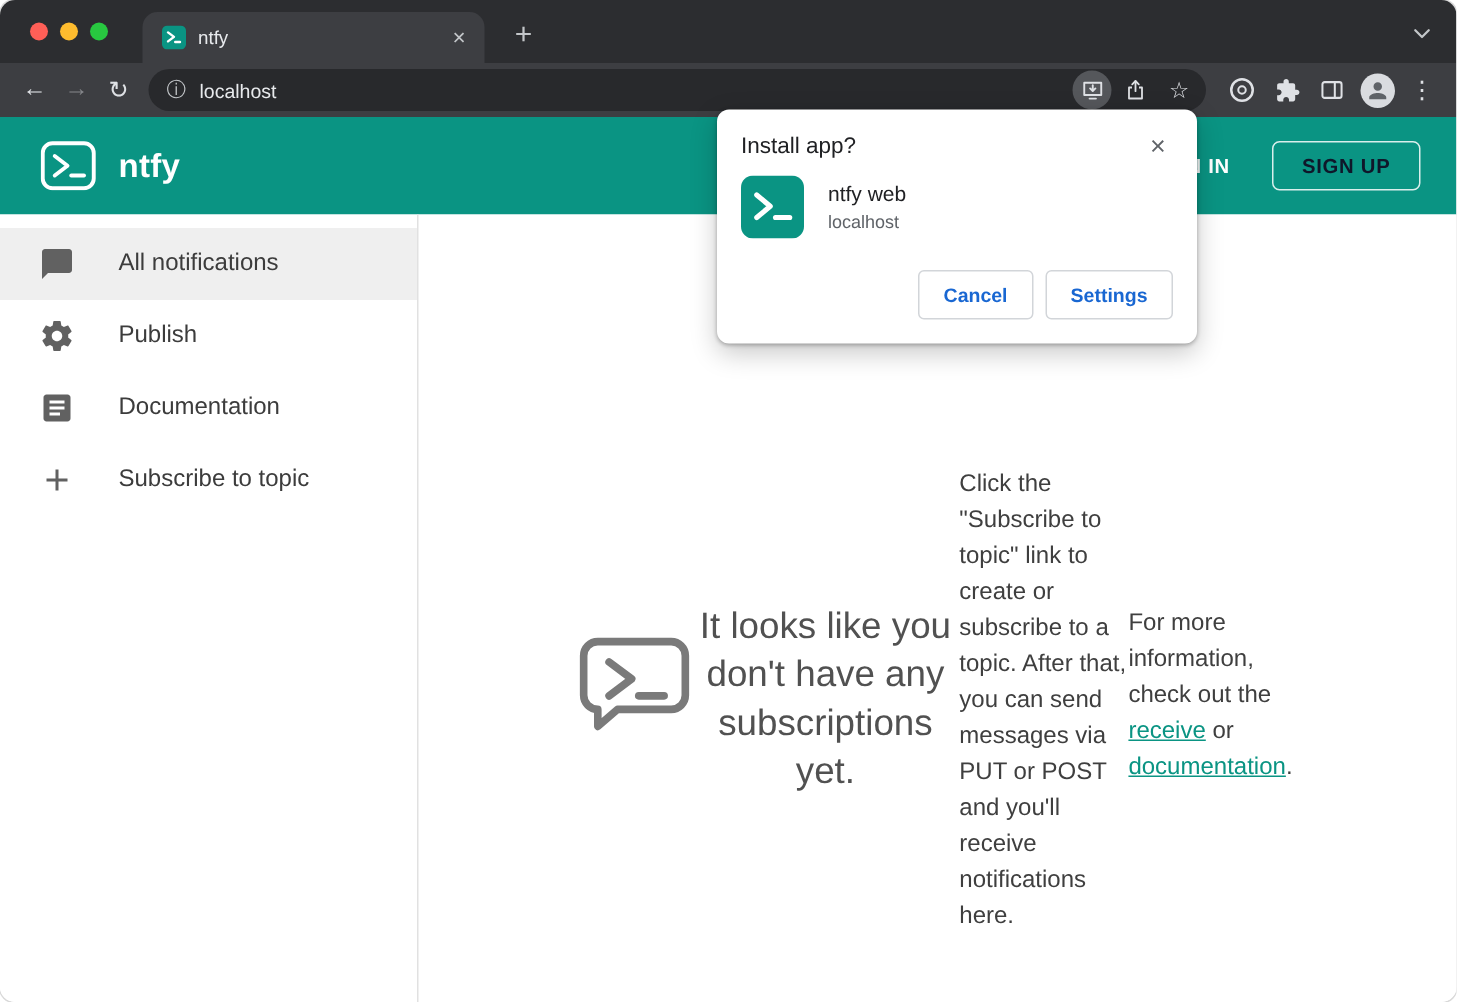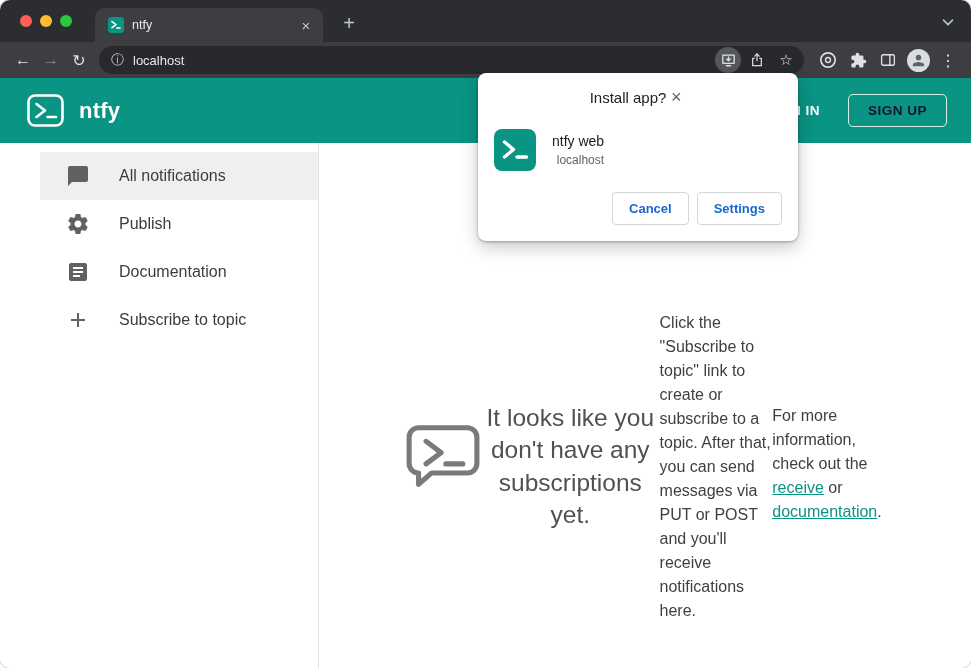--- a/index.html
+++ b/index.html
@@ -46,46 +46,46 @@
             color:#fff; flex:0 0 auto; }
   .app-logo { width:37px; height:33px; margin-right:15px; flex:0 0 auto; }
   .app-title { font-size:22px; font-weight:bold; letter-spacing:.2px; }
   .appbar-spacer { flex:1; }
   .signin-btn { color:#fff; font-weight:bold; font-size:13.5px; letter-spacing:.5px; padding:9px 12px;
                 margin-right:16px; border-radius:4px; white-space:nowrap; }
   .signup-btn { color:#0f172a; font-weight:bold; font-size:13.5px; letter-spacing:.5px; padding:8px 19px;
                 border:1.5px solid rgba(255,255,255,.85); border-radius:5px; white-space:nowrap; }
 
   
-  .content { flex:1; display:flex; min-height:0; background:#fff;padding-left:40px; }
+  .content { flex:1; display:flex; min-height:0; background:#fff; }
   .sidebar { width:279px; flex:0 0 auto; border-right:1px solid #e1e1e1; padding-top:9px; }
   .side-item { height:48px; display:flex; align-items:center; padding-left:26px; gap:29px;
                color:#3c3c3c; font-size:16px; cursor:default; }
   .side-item.selected { background:#efefef; }
   .side-icon { width:24px; height:24px; fill:#616161; flex:0 0 auto; }
   .side-icon svg { display:block; }
 
   .main { flex:1; display:flex; justify-content:center; }
   .empty { margin-top:100px; display:flex; flex-direction:row; align-items:center; width:480px; }
   .empty-icon { width:76px; height:64px; color:#7a7a7a; }
   .empty-heading { font-size:24.5px; font-weight:400; color:#515151; text-align:center; line-height:1.32;
                    margin-top:22px; max-width:410px; }
   .empty-body { width:334px; font-size:16px; line-height:1.5; color:#3f3f3f; margin-top:23px; }
   .empty-more { width:334px; font-size:16px; line-height:1.5; color:#3f3f3f; margin-top:16px; }
   a.teal-link { color:#0a9483; text-decoration:underline; cursor:pointer; }
 
   
   .install-dialog { position:absolute; left:478px; top:73px; width:320px; background:#fff; border-radius:8px;
                     box-shadow:0 1px 3px rgba(0,0,0,.3), 0 6px 18px rgba(0,0,0,.22); padding:14px 16px 16px;
                     z-index:50; }
-  .dlg-head { display:flex; align-items:flex-start; justify-content:center; }
+  .dlg-head { display:flex; align-items:flex-start; justify-content:space-between; }
   .dlg-title { font-size:15px; color:#202124; padding-top:2px; }
   .dlg-close { color:#5f6368; font-size:18px; width:20px; height:20px; display:flex; align-items:center;
                justify-content:center; }
-  .dlg-app { display:flex; align-items:center; gap:16px; margin-top:22px;text-align:right; }
+  .dlg-app { display:flex; align-items:center; gap:16px; margin-top:10px; }
   .dlg-appicon { width:42px; height:42px; flex:0 0 auto; }
   .dlg-appname { font-size:14px; color:#202124; }
   .dlg-origin { font-size:12px; color:#5f6368; margin-top:4px; }
   .dlg-actions { display:flex; justify-content:flex-end; gap:8px; margin-top:21px; }
   .dlg-btn { font-size:13px; font-weight:bold; color:#1967d2; background:#fff; border:1px solid #d2d5d9;
              border-radius:4px; padding:8px 16px; font-family:inherit; cursor:default; }
 </style>
 </head>
 <body>
 

